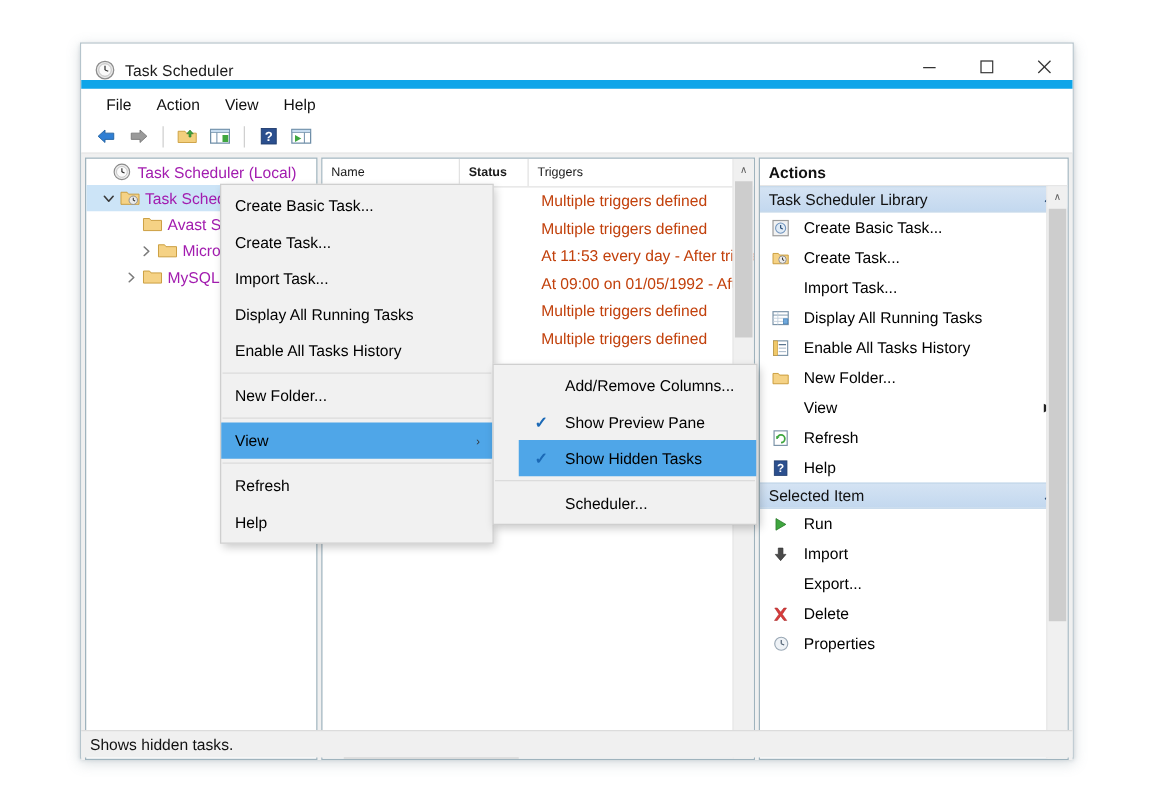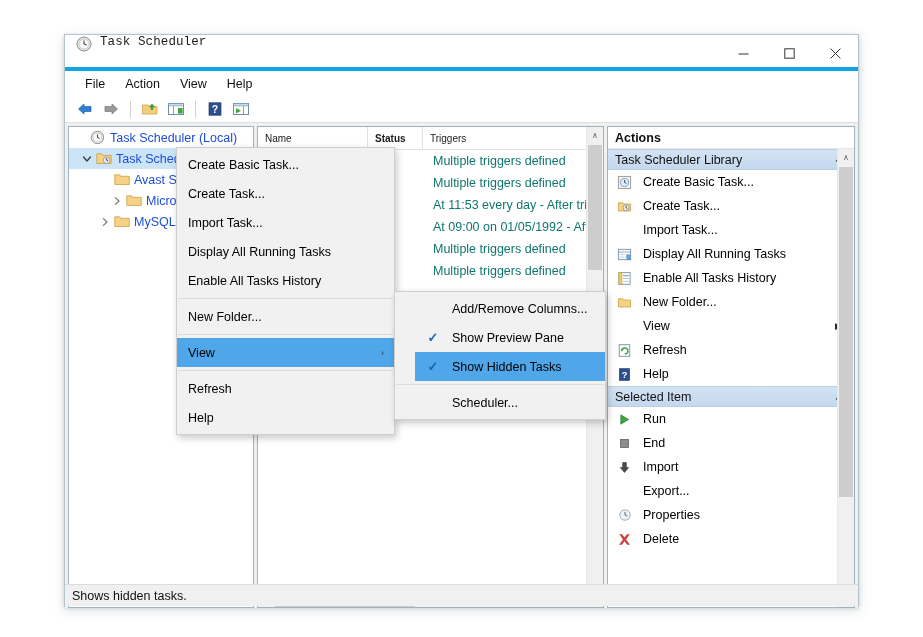--- a/index.html
+++ b/index.html
@@ -24,22 +24,22 @@
     background: #f0f0f0;
     border: 1px solid #b5c4cc;
     box-shadow: 0 3px 10px rgba(120,140,150,0.30), 0 1px 3px rgba(120,140,150,0.25);
   }
 
   
   #titlebar {
     position: relative;
     height: 36px;
     background: #ffffff;
-    border-bottom: 4px solid #0ea5e9;
-    display: flex; align-items: flex-start; font-family: Liberation Mono, monospace;
+    border-bottom: 7px solid #0ea5e9;
+    display: flex; align-items: flex-end;
   }
   .title-icon {
     margin-left: 10px; margin-right: 8px;
     width: 17px; height: 17px;
     display: flex; align-items: center; justify-content: center;
   }
   .title-text {
     font-size: 12.5px; color: #1a1a1a;
     letter-spacing: 0.1px;
   }
@@ -89,21 +89,21 @@
   #treepane {
     width: 186px;
     background: #ffffff;
     border: 1px solid #9fb3bd;
     overflow: hidden;
     position: relative;
   }
   .tree-row {
     display: flex; align-items: center;
     height: 21px;
-    font-size: 12.5px; color: #1d4ed8;
+    font-size: 12.5px; color: #a21caf;
     padding-left: 2px;
     white-space: nowrap;
   }
   .tree-row.sel { background: #cce4f7; }
   .tw-expander {
     width: 16px; height: 16px;
     display: flex; align-items: center; justify-content: center;
     flex: 0 0 16px;
   }
   .tw-icon {
@@ -137,21 +137,21 @@
     overflow: hidden; white-space: nowrap;
   }
   .col.c-name { width: 110px; }
   .col.c-status { width: 55px; font-weight: bold; }
   .col.c-trig { flex: 1; border-right: none; }
   #listrows {
     flex: 1; position: relative; overflow: hidden;
   }
   .lrow {
     height: 22px; display: flex; align-items: center;
-    font-size: 12.5px; color: #0f766e;
+    font-size: 12.5px; color: #c2410c;
     white-space: nowrap;
   }
   .lrow .cell-trig { padding-left: 7px; }
   .trig-offset { margin-left: 168px; }
 
   
   .vscroll {
     position: absolute; right: 0; top: 0; bottom: 0;
     width: 17px; background: #f0f0f0;
     border-left: 1px solid #e8e8e8;
@@ -586,61 +586,53 @@
 
         <div class="act-item">
           <span class="act-icon">
             <svg width="13" height="13" viewBox="0 0 14 14">
                 <polygon points="3,2 11.5,7 3,12" fill="#3fa63f" stroke="#2b7a2b" stroke-width="0.7" stroke-linejoin="round"></polygon>
               </svg>
           </span>
           <span>Run</span>
         </div>
 
-        <div class="act-item">
-          <span class="act-icon">
-            <svg width="13" height="13" viewBox="0 0 14 14">
-                <rect x="2.6" y="2.6" width="8.8" height="8.8" fill="#8c8c8c" stroke="#5f5f5f" stroke-width="0.8"></rect>
-              </svg>
-          </span>
-          <span>End</span>
-        </div>
 
         <div class="act-item">
           <span class="act-icon">
             <svg width="13" height="13" viewBox="0 0 14 14">
                 <path d="M5,1.6 L9,1.6 L9,7 L11.6,7 L7,12.4 L2.4,7 L5,7 Z" fill="#4a4a4a" stroke="#333" stroke-width="0.6" stroke-linejoin="round"></path>
               </svg>
           </span>
           <span>Import</span>
         </div>
 
         <div class="act-item">
           <span class="act-icon"></span>
           <span>Export...</span>
+        </div>
+
+        <div class="act-item">
+          <span class="act-icon">
+            <svg width="15" height="15" viewBox="0 0 16 16">
+              <path d="M3,2.6 L5.2,2.6 L8,6.1 L10.8,2.6 L13,2.6 L9.4,7.9 L13.2,13.2 L10.9,13.2 L8,9.4 L5.1,13.2 L2.8,13.2 L6.6,7.9 Z" fill="#d83b3b" stroke="#a82a2a" stroke-width="0.5" stroke-linejoin="round"></path>
+            </svg>
+          </span>
+          <span>Delete</span>
         </div>
 
         <div class="act-item">
           <span class="act-icon">
             <svg width="14" height="14" viewBox="0 0 15 15">
               <circle cx="7.5" cy="7.5" r="5.6" fill="#eef2f6" stroke="#9aa8b5" stroke-width="1"></circle>
               <line x1="7.5" y1="7.5" x2="7.5" y2="4.3" stroke="#4a5c6e" stroke-width="1"></line>
               <line x1="7.5" y1="7.5" x2="10" y2="8.5" stroke="#4a5c6e" stroke-width="1"></line>
             </svg>
           </span>
           <span>Properties</span>
-        </div>
-
-        <div class="act-item">
-          <span class="act-icon">
-            <svg width="15" height="15" viewBox="0 0 16 16">
-              <path d="M3,2.6 L5.2,2.6 L8,6.1 L10.8,2.6 L13,2.6 L9.4,7.9 L13.2,13.2 L10.9,13.2 L8,9.4 L5.1,13.2 L2.8,13.2 L6.6,7.9 Z" fill="#d83b3b" stroke="#a82a2a" stroke-width="0.5" stroke-linejoin="round"></path>
-            </svg>
-          </span>
-          <span>Delete</span>
         </div>
 
         <div id="act-scroll">
           <div class="vs-arrow">∧</div>
           <div class="vs-thumb" style="top:18px; height:330px;"></div>
           <div class="vs-arrow bottom">∨</div>
         </div>
       </div>
 
     </div>

